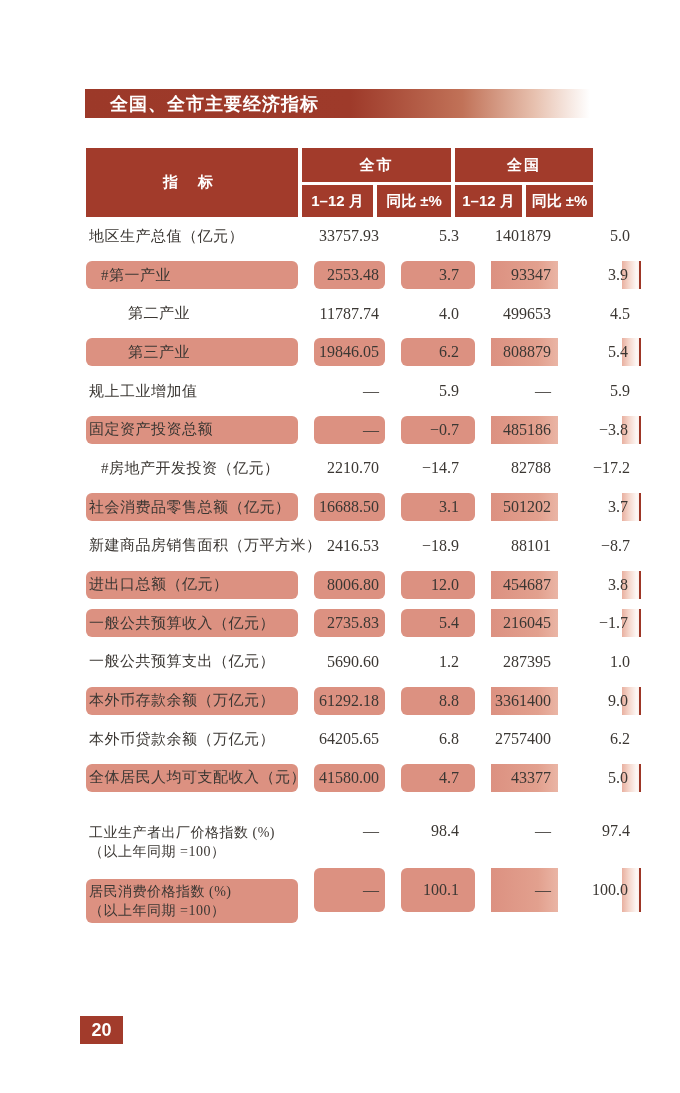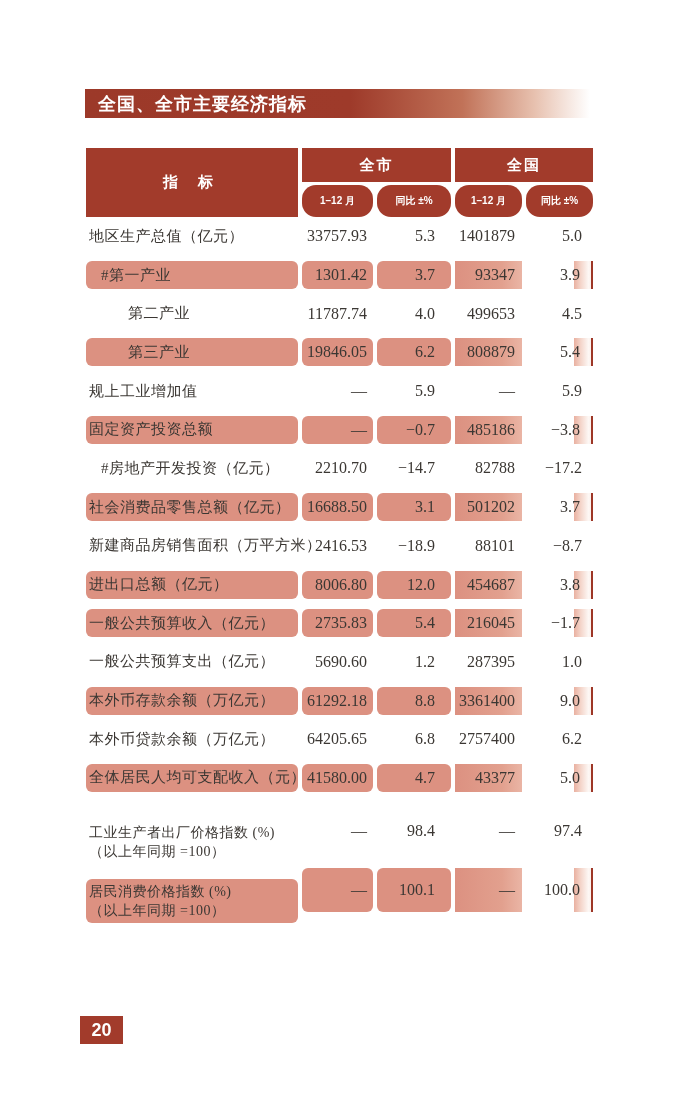--- a/index.html
+++ b/index.html
@@ -11,21 +11,21 @@
   }
 
   
   .title-bar {
     position:absolute; left:85px; top:89px; width:510px; height:29px;
     background:linear-gradient(to right,#9c3929 0%,#9e3a2a 52%,#c17258 74%,#e7c0ae 88%,#ffffff 99%);
     display:flex; align-items:center;
   }
   .title-bar .title-text {
     color:#ffffff; font-family:"Liberation Sans","DejaVu Sans",sans-serif;
-    font-weight:bold; font-size:18px; letter-spacing:1px; padding-left:13px;
+    font-weight:bold; font-size:18px; letter-spacing:1px; padding-left:25px;
     white-space:nowrap;
   }
 
   
   .table { position:absolute; left:86px; top:148px; width:507px; }
 
   .thead {
     display:grid;
     grid-template-columns:212px 71px 74px 67px 67px;
     grid-template-rows:34px 32px;
@@ -34,28 +34,28 @@
     font-weight:bold; color:#ffffff; font-size:15px;
   }
   .hcell { background:#a23b2b; display:flex; align-items:center; justify-content:center; letter-spacing:2px; white-space:nowrap; }
   .h-ind  { grid-row:1/3; grid-column:1; letter-spacing:8px; }
   .h-city { grid-row:1; grid-column:2/4; }
   .h-nat  { grid-row:1; grid-column:4/6; }
   .h-s1 { grid-row:2; grid-column:2; }
   .h-s2 { grid-row:2; grid-column:3; }
   .h-s3 { grid-row:2; grid-column:4; }
   .h-s4 { grid-row:2; grid-column:5; }
-  .h-s1,.h-s2,.h-s3,.h-s4 { letter-spacing:0; font-size:10px;border-radius:14px; }
+  .h-s1,.h-s2,.h-s3,.h-s4 { letter-spacing:0; font-size:15px; }
 
   
   .tbody { margin-top:0; }
   .trow {
     display:grid;
     grid-template-columns:212px 71px 74px 67px 67px;
-    column-gap:4px;
+    column-gap:16px;
     align-items:center;
     height:38.7px;
     text-align:right;
   }
   .trow.two { height:59px; }
   .trow.two.hl { height:48px; }
   .cell { height:28px; display:flex; align-items:center; white-space:nowrap; }
   .two .cell { height:44px; }
   .c1 { justify-content:flex-start; padding-left:3px; font-size:15px; letter-spacing:0.5px; }
   .ind1 .c1 { padding-left:15px; }
@@ -107,21 +107,21 @@
     <div class="tbody">
         <div class="trow ind0">
           <div class="cell c1">地区生产总值（亿元）</div>
           <div class="cell c2">33757.93</div>
           <div class="cell c3">5.3</div>
           <div class="cell c4">1401879</div>
           <div class="cell c5">5.0</div>
         </div>
         <div class="trow ind1 hl">
           <div class="cell c1">#第一产业</div>
-          <div class="cell c2">1301.42</div>
+          <div class="cell c2">2553.48</div>
           <div class="cell c3">3.7</div>
           <div class="cell c4">93347</div>
           <div class="cell c5">3.9</div>
         </div>
         <div class="trow ind2">
           <div class="cell c1">第二产业</div>
           <div class="cell c2">11787.74</div>
           <div class="cell c3">4.0</div>
           <div class="cell c4">499653</div>
           <div class="cell c5">4.5</div>

